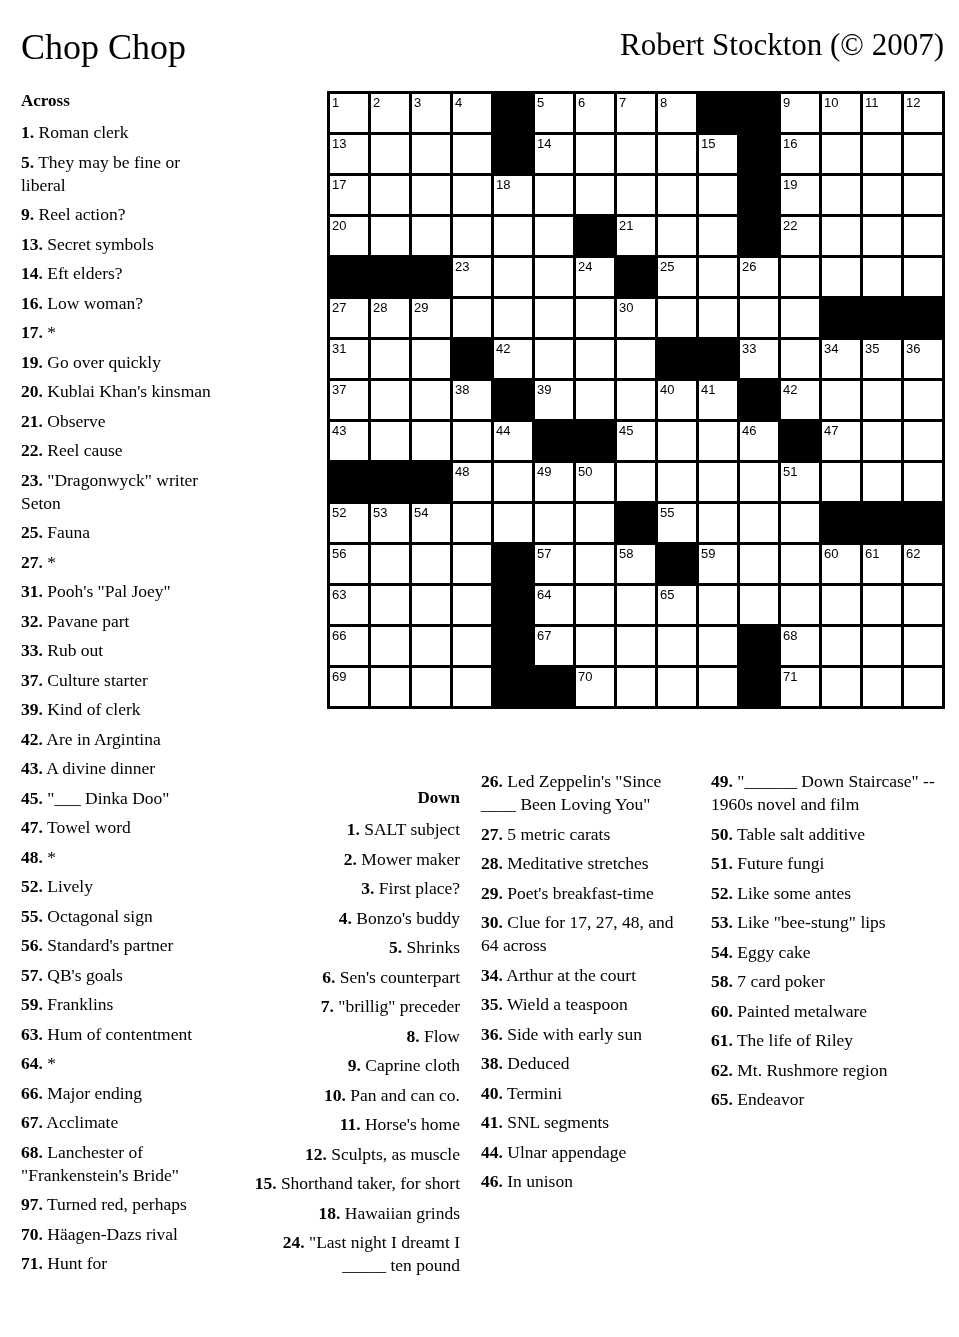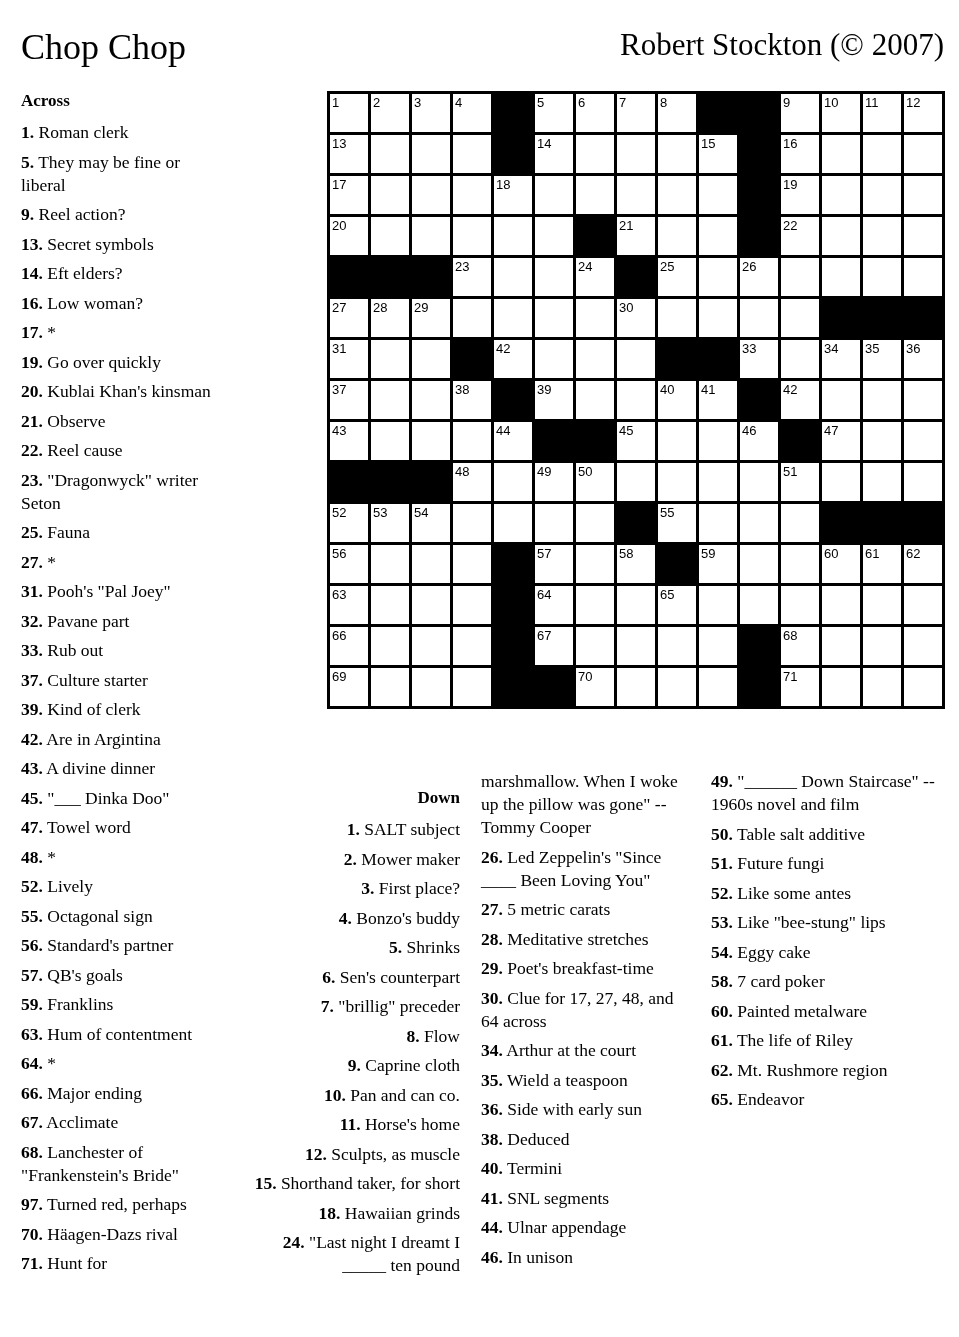--- a/index.html
+++ b/index.html
@@ -471,21 +471,20 @@
       <p class="clue"><b>10.</b><span> Pan and can co.</span></p>
       <p class="clue"><b>11.</b><span> Horse's home</span></p>
       <p class="clue"><b>12.</b><span> Sculpts, as muscle</span></p>
       <p class="clue"><b>15.</b><span> Shorthand taker, for short</span></p>
       <p class="clue"><b>18.</b><span> Hawaiian grinds</span></p>
       <p class="clue"><b>24.</b><span> "Last night I dreamt I _____ ten pound</span></p>
     </div>
 </div>
 
 <div class="col downcol2">
-  <p class="clue">marshmallow. When I woke up the pillow was gone" -- Tommy Cooper</p>
   <div>
       <p class="clue"><b>26.</b><span> Led Zeppelin's "Since ____ Been Loving You"</span></p>
       <p class="clue"><b>27.</b><span> 5 metric carats</span></p>
       <p class="clue"><b>28.</b><span> Meditative stretches</span></p>
       <p class="clue"><b>29.</b><span> Poet's breakfast-time</span></p>
       <p class="clue"><b>30.</b><span> Clue for 17, 27, 48, and 64 across</span></p>
       <p class="clue"><b>34.</b><span> Arthur at the court</span></p>
       <p class="clue"><b>35.</b><span> Wield a teaspoon</span></p>
       <p class="clue"><b>36.</b><span> Side with early sun</span></p>
       <p class="clue"><b>38.</b><span> Deduced</span></p>

